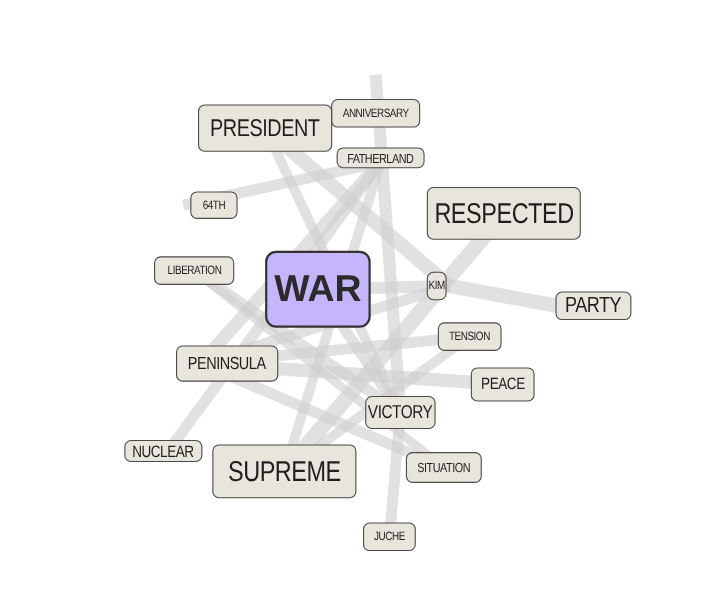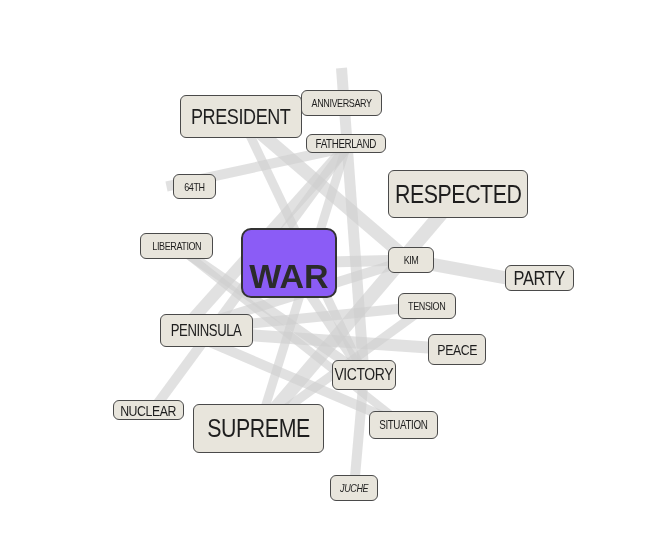--- a/index.html
+++ b/index.html
@@ -6,22 +6,22 @@
     body { width: 654px; height: 557px; position: relative; overflow: hidden;
            font-family: "Liberation Sans", "DejaVu Sans", sans-serif; }
     #edges { position: absolute; left: 0; top: 0; width: 654px; height: 557px; }
     #edges line { stroke: #cfcfcf; stroke-opacity: 0.62; stroke-linecap: butt; }
     .node { position: absolute; box-sizing: border-box; display: flex; align-items: center;
             justify-content: center; background: #e8e5dc; border: 1.5px solid #4a4a4a;
             border-radius: 6px; color: #1e1e1e; letter-spacing: -0.5px;
             font-family: "Liberation Sans Narrow", "Liberation Sans", "DejaVu Sans", sans-serif;
             white-space: nowrap; }
     .node span { display: inline-block; transform: scaleX(0.82); }
-    .node.center { background: #8b5cf6; border: 2.5px solid #333; border-radius: 10px;
-                   font-weight: bold; color: #2b2b2b; letter-spacing: 0; align-items: flex-end; }
+    .node.center { background: #c4b5fd; border: 2.5px solid #333; border-radius: 10px;
+                   font-weight: bold; color: #2b2b2b; letter-spacing: 0; }
   </style>
 </head>
 <body>
 
 <svg id="edges" xmlns="http://www.w3.org/2000/svg">
     <line x1="341.5" y1="68" x2="364" y2="375" stroke-width="11"></line>
     <line x1="241" y1="116.5" x2="408.5" y2="260" stroke-width="13"></line>
     <line x1="241" y1="116.5" x2="364" y2="375" stroke-width="9"></line>
     <line x1="346" y1="147.5" x2="166.5" y2="186.5" stroke-width="10"></line>
     <line x1="346" y1="147.5" x2="182.5" y2="330.5" stroke-width="12"></line>
@@ -56,21 +56,21 @@
     </div>
     <div class="node" style="left: 388px; top: 170px; width: 140px; height: 48px; font-size: 26px;">
       <span>RESPECTED</span>
     </div>
     <div class="node" style="left: 140px; top: 233px; width: 73px; height: 26px; font-size: 11px;">
       <span>LIBERATION</span>
     </div>
     <div class="node center" style="left: 241px; top: 228px; width: 96px; height: 70px; font-size: 34px;">
       <span style="transform: none;">WAR</span>
     </div>
-    <div class="node" style="left: 388px; top: 247px; width: 46px; height: 26px; font-size: 11px;">
+    <div class="node" style="left: 388px; top: 247px; width: 18px; height: 26px; font-size: 11px;">
       <span>KIM</span>
     </div>
     <div class="node" style="left: 505px; top: 265px; width: 69px; height: 26px; font-size: 20px;">
       <span>PARTY</span>
     </div>
     <div class="node" style="left: 398px; top: 293px; width: 58px; height: 26px; font-size: 11px;">
       <span>TENSION</span>
     </div>
     <div class="node" style="left: 136px; top: 314px; width: 93px; height: 33px; font-size: 16px; margin-left: 24px;">
       <span>PENINSULA</span>
@@ -83,16 +83,16 @@
     </div>
     <div class="node" style="left: 113px; top: 400px; width: 71px; height: 20px; font-size: 15px;">
       <span>NUCLEAR</span>
     </div>
     <div class="node" style="left: 193px; top: 404px; width: 131px; height: 49px; font-size: 26px;">
       <span>SUPREME</span>
     </div>
     <div class="node" style="left: 369px; top: 411px; width: 69px; height: 28px; font-size: 12px; text-align: right;">
       <span>SITUATION</span>
     </div>
-    <div class="node" style="left: 330px; top: 475px; width: 48px; height: 26px; font-size: 11px; font-style: italic;">
+    <div class="node" style="left: 330px; top: 475px; width: 48px; height: 26px; font-size: 11px;">
       <span>JUCHE</span>
     </div>
   </div>
 
 </body></html>

